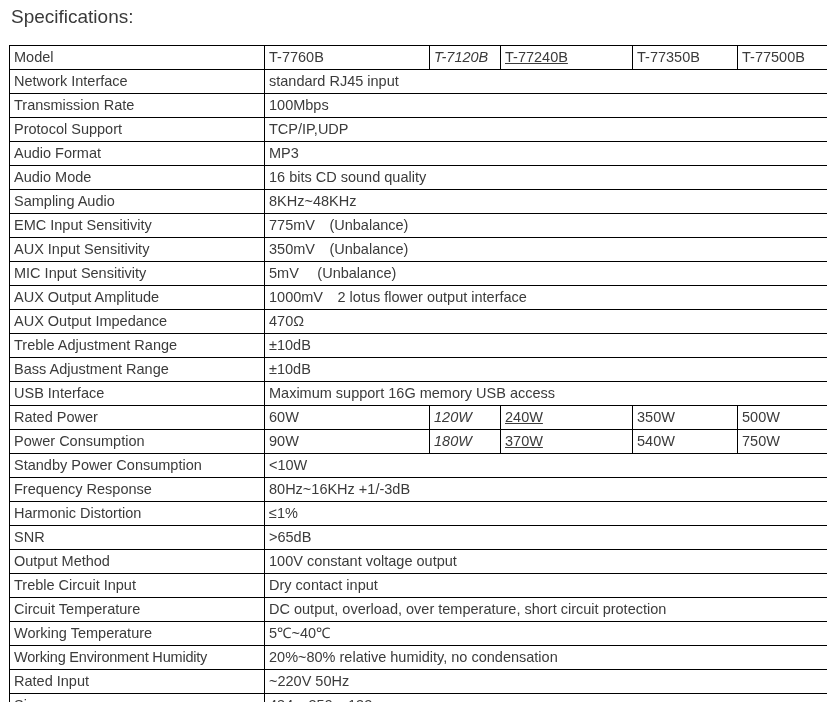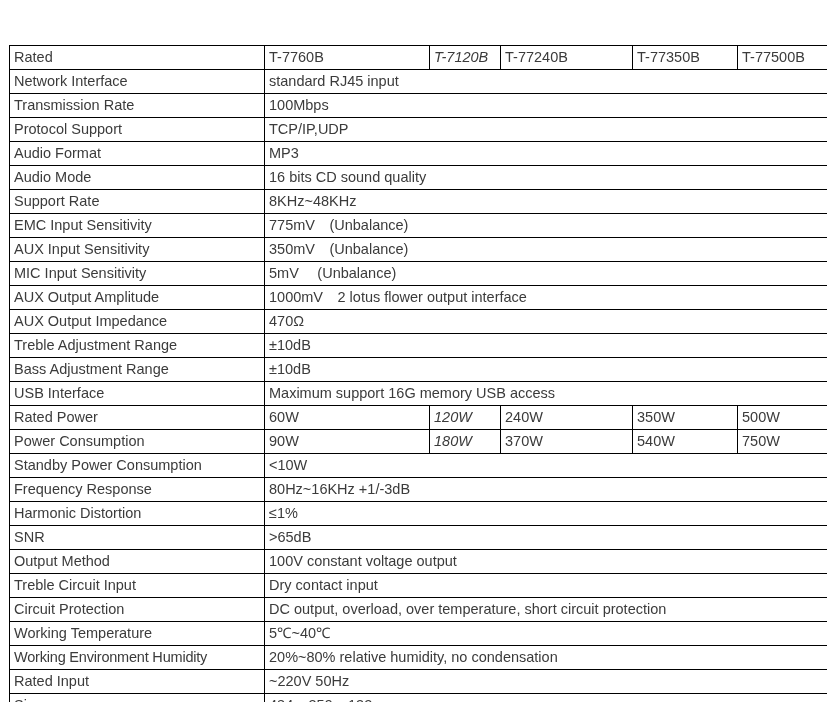--- a/index.html
+++ b/index.html
@@ -51,42 +51,43 @@
     vertical-align: middle;
     white-space: nowrap;
     overflow: visible;
     background: #ffffff;
   }
   td.label-cell {
     width: 247px;
   }
   .cw-v1  { width: 157px; margin-top: 7px; }
   .cw-v2  { width: 63px; font-style: italic; }
-  .cw-v3  { width: 124px; }
+  .cw-v3  { width: 124px; text-decoration: underline; }
   .cw-v4  { width: 97px; }
   .cw-v5  { width: 93px; }
   .tight-label {
     padding-left: 3px;
     padding-right: 0px;
     letter-spacing: -0.2px;
     margin-top: 23px;
   }
 </style>
 </head>
 <body>
 
 <div id="page">
 
+  <div class="page-title">Specifications:</div>
 
   <div class="spec-table-wrap">
     <table class="spec-table">
       <tbody>
 
         <tr>
-          <td class="label-cell">Rated</td>
+          <td class="label-cell">Model</td>
           <td class="cw-v1">T-7760B</td>
           <td class="cw-v2">T-7120B</td>
           <td class="cw-v3">T-77240B</td>
           <td class="cw-v4">T-77350B</td>
           <td class="cw-v5">T-77500B</td>
 
         </tr>
 
         <tr>
           <td class="label-cell">Network Interface</td>
@@ -102,21 +103,21 @@
         </tr>
         <tr>
           <td class="label-cell">Audio Format</td>
           <td colspan="6">MP3</td>
         </tr>
         <tr>
           <td class="label-cell">Audio Mode</td>
           <td colspan="6">16 bits CD sound quality</td>
         </tr>
         <tr>
-          <td class="label-cell">Support Rate</td>
+          <td class="label-cell">Sampling Audio</td>
           <td colspan="6">8KHz~48KHz</td>
         </tr>
         <tr>
           <td class="label-cell">EMC Input Sensitivity</td>
           <td colspan="6">775mV　(Unbalance)</td>
         </tr>
         <tr>
           <td class="label-cell">AUX Input Sensitivity</td>
           <td colspan="6">350mV　(Unbalance)</td>
         </tr>
@@ -183,21 +184,21 @@
         </tr>
         <tr>
           <td class="label-cell">Output Method</td>
           <td colspan="6">100V constant voltage output</td>
         </tr>
         <tr>
           <td class="label-cell">Treble Circuit Input</td>
           <td colspan="6">Dry contact input</td>
         </tr>
         <tr>
-          <td class="label-cell">Circuit Protection</td>
+          <td class="label-cell">Circuit Temperature</td>
           <td colspan="6">DC output, overload, over temperature, short circuit protection</td>
         </tr>
         <tr>
           <td class="label-cell">Working Temperature</td>
           <td colspan="6">5℃~40℃</td>
         </tr>
         <tr>
           <td class="label-cell tight-label">Working Environment Humidity</td>
           <td colspan="6">20%~80% relative humidity, no condensation</td>
         </tr>

